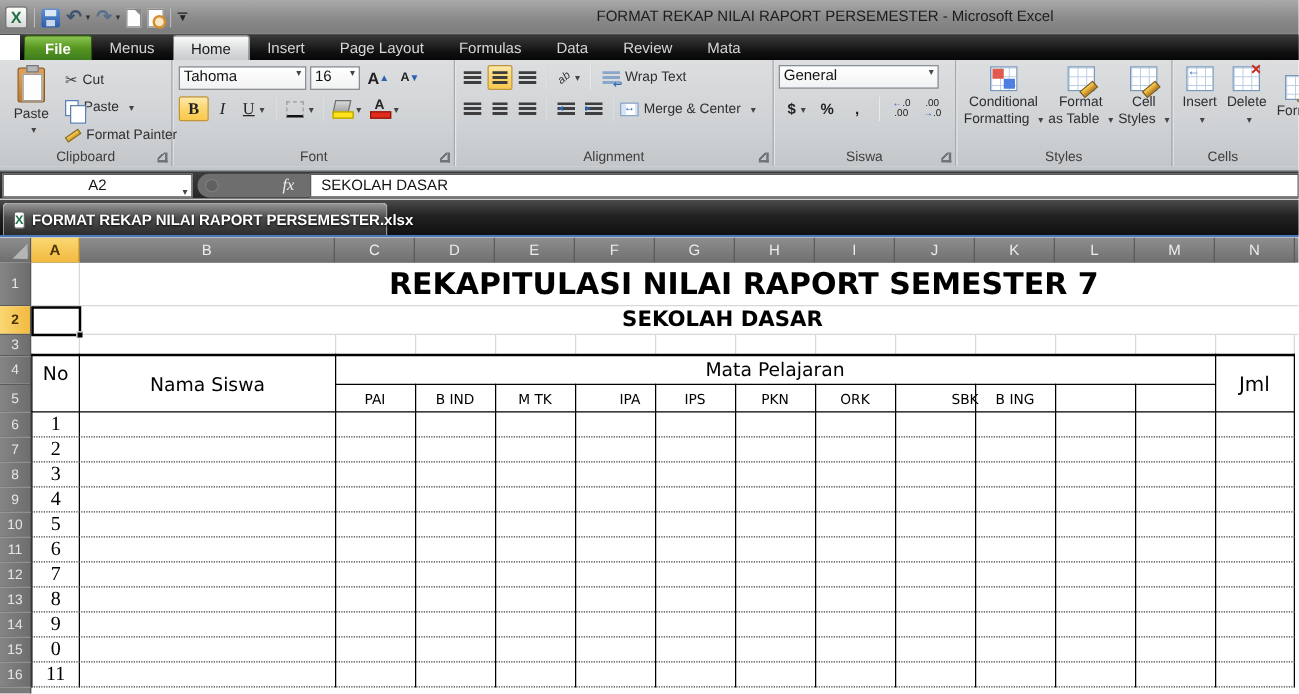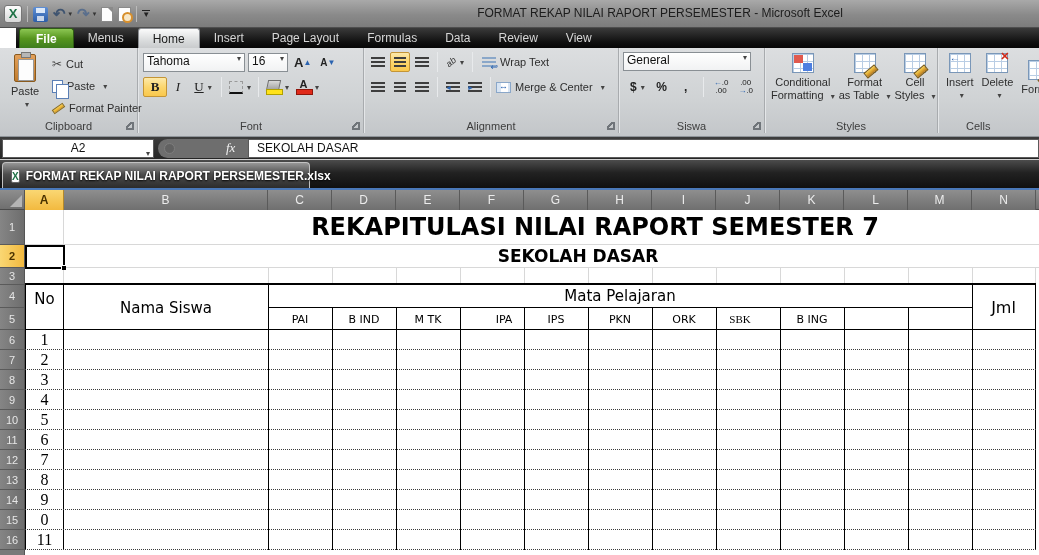--- a/index.html
+++ b/index.html
@@ -166,21 +166,21 @@
 
 <div class="abs" id="tabrow">
   <div class="rtab file">File</div>
   <div class="rtab">Menus</div>
   <div class="rtab active">Home</div>
   <div class="rtab">Insert</div>
   <div class="rtab">Page Layout</div>
   <div class="rtab">Formulas</div>
   <div class="rtab">Data</div>
   <div class="rtab">Review</div>
-  <div class="rtab">View</div>
+  <div class="rtab">Mata</div>
 </div>
 
 <div class="abs" id="ribbon">
 
   <div class="rgroup" style="left:0;width:138px;">
     <div class="paste-btn">
       <div class="iclip"></div>
       <div class="plabel"><span>Paste</span><br><span class="dd">▾</span></div>
     </div>
     <div style="position:absolute;left:52px;top:6px;display:flex;flex-direction:column;gap:2px;">
@@ -469,21 +469,21 @@
       <div class="dotln" style="left:25px;top:319px;width:1011px;"></div>
       <div class="dotln" style="left:25px;top:339px;width:1011px;"></div>
       <div class="dotln" style="left:25px;top:359px;width:1011px;"></div>
       <div class="subj" style="left:268px;width:64px;">PAI</div>
       <div class="subj" style="left:332px;width:64px;">B IND</div>
       <div class="subj" style="left:396px;width:64px;">M TK</div>
       <div class="subj" style="left:460px;width:64px;margin-left:12px;">IPA</div>
       <div class="subj" style="left:524px;width:64px;">IPS</div>
       <div class="subj" style="left:588px;width:64px;">PKN</div>
       <div class="subj" style="left:652px;width:64px;">ORK</div>
-      <div class="subj" style="left:708px;width:64px;font-family:Liberation Serif, serif;">SBK</div>
+      <div class="subj" style="left:740px;width:64px;">SBK</div>
       <div class="subj" style="left:780px;width:64px;">B ING</div>
       <div class="subj" style="left:844px;width:64px;"></div>
       <div class="subj" style="left:908px;width:64px;"></div>
       <div class="noval" style="top:140px;">1</div>
       <div class="noval" style="top:160px;">2</div>
       <div class="noval" style="top:180px;">3</div>
       <div class="noval" style="top:200px;">4</div>
       <div class="noval" style="top:220px;">5</div>
       <div class="noval" style="top:240px;">6</div>
       <div class="noval" style="top:260px;">7</div>

